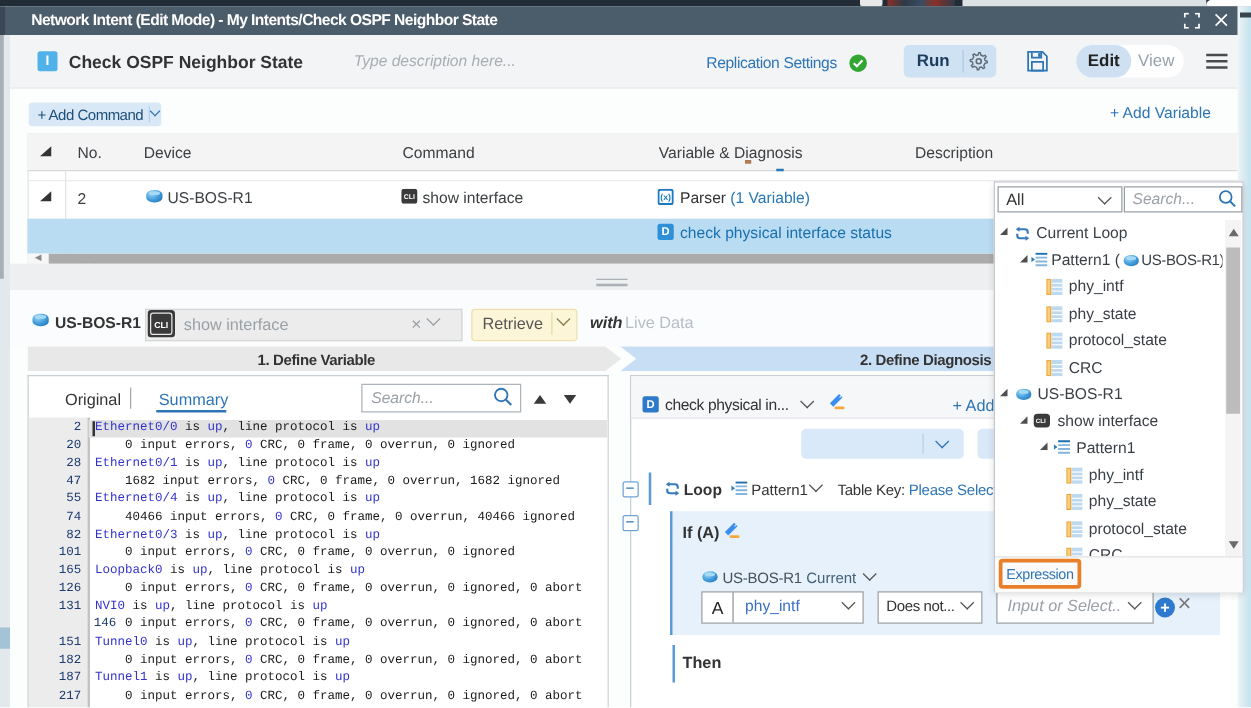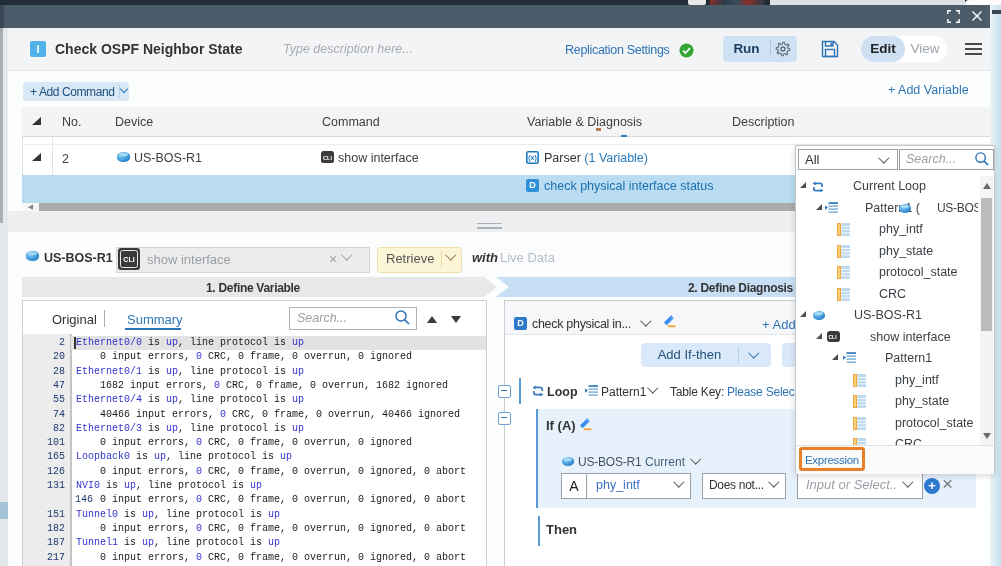--- a/index.html
+++ b/index.html
@@ -20,20 +20,21 @@
 
 <div class="abs" style="left:0;top:5px;width:8px;height:561px;background:#e3e8ed;"></div>
 <div class="abs" style="left:0;top:28px;width:3px;height:195px;background:#a8aeb4;"></div>
 <div class="abs" style="left:0;top:502px;width:8px;height:17px;background:#a4c3d6;"></div>
 
 <div class="abs" style="left:990px;top:5px;width:11px;height:561px;background:linear-gradient(90deg,#eff4f7 0%,#dcecf3 40%,#c3e2ee 100%);"></div>
 <div class="abs" style="left:992px;top:10px;width:9px;height:4px;background:#39454e;"></div>
 
 <div class="abs" style="left:0;top:5px;width:4px;height:23px;background:#3b4754;"></div>
 <div class="abs" style="left:4px;top:5px;width:986px;height:23px;background:#4b5c6b;">
+  <div class="abs" style="left:21px;top:4px;font-size:12.5px;letter-spacing:-0.45px;font-weight:bold;color:#fff;">Network Intent (Edit Mode) - My Intents/Check OSPF Neighbor State</div>
   <svg class="abs" style="left:943px;top:5px;" width="13" height="13" viewBox="0 0 13 13">
     <path d="M0.8 4 V0.8 H4 M9 0.8 H12.2 V4 M12.2 9 V12.2 H9 M4 12.2 H0.8 V9" stroke="#fff" stroke-width="1.4" fill="none"></path>
   </svg>
   <svg class="abs" style="left:967px;top:5px;" width="12" height="12" viewBox="0 0 12 12">
     <path d="M1.5 1.5 L10.5 10.5 M10.5 1.5 L1.5 10.5" stroke="#fff" stroke-width="1.4"></path>
   </svg>
 </div>
 
 <div class="abs" style="left:8px;top:28px;width:982px;height:42px;background:#f2f4f6;border-bottom:1px solid #e3e5e8;"></div>
 <div class="abs" style="left:30px;top:41px;width:16px;height:16px;background:#50b2e8;border-radius:2px;color:#fff;font-size:11px;font-weight:bold;text-align:center;line-height:16px;">I</div>
@@ -229,21 +230,20 @@
       <span class="chev" style="border-color:#555;"></span>
     </div>
   <svg class="abs" style="left:157px;top:13px;" width="14" height="14" viewBox="0 0 14 14">
     <path d="M9.3 1.2 L12 3.9 L4.6 11.3 L1.9 8.6 Z" fill="#3b8def"></path>
     <path d="M10.6 2.5 L11.2 3.1 L9.9 4.4 L9.3 3.8 Z" fill="#fff" opacity="0.85"></path>
     <rect x="5.6" y="11.2" width="8" height="2.1" rx="1" fill="#f5a83c"></rect>
   </svg>
   <div class="abs" style="left:257px;top:16px;font-size:13px;color:#2E75B6;">+ Add Diagnosis</div>
 
   <div class="abs" style="left:136px;top:42px;width:130px;height:24px;background:#d9e9f9;border-radius:4px;"></div>
-  <div class="abs" style="left:136px;top:42px;width:97px;height:24px;font-size:13px;color:#24527c;text-align:center;line-height:24px;">Add If-then</div>
   <div class="abs" style="left:233px;top:46px;width:1px;height:16px;background:#b9d0e8;"></div>
   <div class="abs" style="left:245px;top:48px;">
       <span class="chev chev-b"></span>
     </div>
   <div class="abs" style="left:277px;top:42px;width:90px;height:24px;background:#d9e9f9;border-radius:4px;"></div>
 
   <div class="abs" style="left:14px;top:77px;width:2px;height:26px;background:#5b9bd5;"></div>
   <svg class="abs" style="left:26px;top:83px;" width="14" height="14" viewBox="0 0 14 14">
     <g fill="none" stroke="#3779bd" stroke-width="1.7">
       <path d="M11.2 7 V5.6 Q11.2 3.4 9 3.4 H4.2"></path>
@@ -459,15 +459,15 @@
   <div class="abs" style="left:187px;top:37px;width:0;height:0;border-left:4px solid transparent;border-right:4px solid transparent;border-bottom:6px solid #6a6a6a;"></div>
   <div class="abs" style="left:185px;top:52px;width:11px;height:133px;background:#bcbcbc;"></div>
   <div class="abs" style="left:187px;top:287px;width:0;height:0;border-left:4px solid transparent;border-right:4px solid transparent;border-top:6px solid #6a6a6a;"></div>
 
   <div class="abs" style="left:0;top:299px;width:198px;height:28px;background:#fbfbfb;border-top:1px solid #e2e2e2;"></div>
   <div class="abs" style="left:9px;top:308px;font-size:11.5px;letter-spacing:-0.3px;color:#2E75B6;">Expression</div>
   <div class="abs" style="left:3px;top:301px;width:60px;height:18px;border:3px solid #ea7f2a;border-radius:3px;"></div>
 </div>
 <style>
   .ttri{position:absolute;width:0;height:0;border-left:6.5px solid transparent;border-bottom:6px solid #4f4f4f;}
-  .ttxt{position:absolute;font-size:12.5px;color:#3a3f45;white-space:nowrap;margin-left:24px;}
+  .ttxt{position:absolute;font-size:12.5px;color:#3a3f45;white-space:nowrap;}
   .tglobe{position:absolute;width:12px;height:9px;background:radial-gradient(ellipse at 35% 25%,#a8ddf8 0%,#4aa3e0 45%,#1268b0 100%);border-radius:6px/4px;}
 </style>
 
 </body></html>

